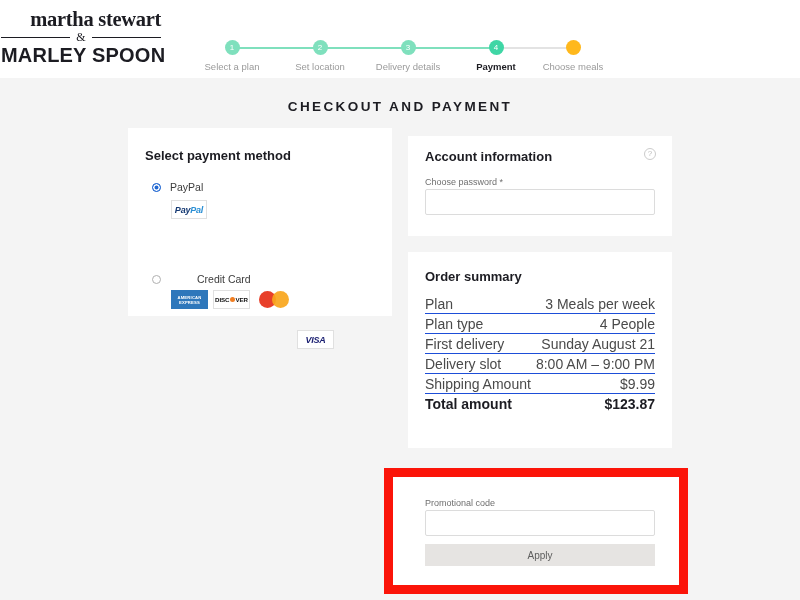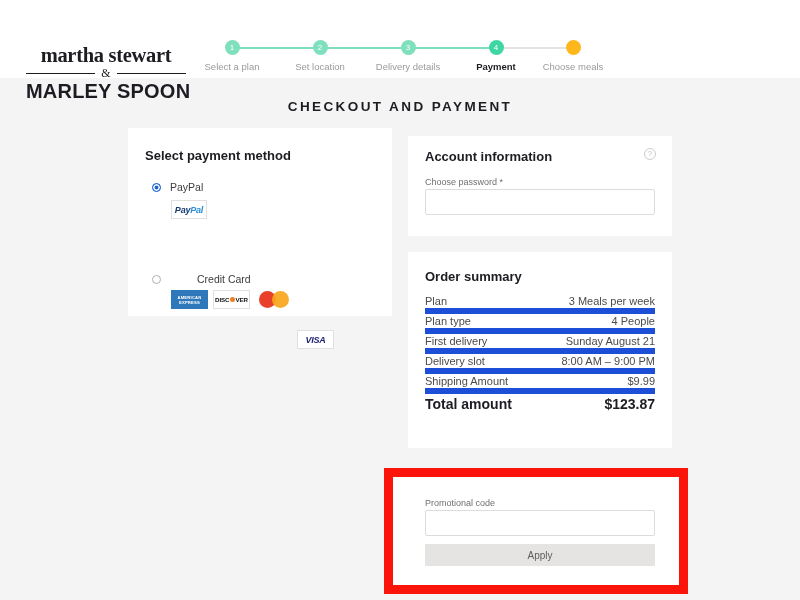--- a/index.html
+++ b/index.html
@@ -12,24 +12,23 @@
     overflow: hidden;
   }
 
   
   #header {
     position: absolute; left: 0; top: 0;
     width: 800px; height: 78px;
     background: #ffffff;
   }
   #logo {
-    position: absolute; left: 26px; top: 8px;
-    width: 160px; text-align: center;
+    position: absolute; left: 1px; top: 8px;
+    width: 160px; text-align: right;
     color: #1c1c22;
-    margin-top: 36px;
   }
   #logo-top {
     font-family: "Liberation Serif", serif;
     font-weight: bold;
     font-size: 20.5px;
     letter-spacing: -0.3px;
     line-height: 22px;
     white-space: nowrap;
   }
   #logo-mid {
@@ -188,22 +187,22 @@
     border-radius: 2px;
   }
   #pw-label { left: 17px; top: 41px; }
   #pw-input { left: 17px; top: 53px; width: 230px; height: 26px; }
 
   
   #os-title { position: absolute; left: 17px; top: 17px; }
   #os-rows { position: absolute; left: 17px; top: 42px; width: 230px; }
   .os-row {
     display: flex; justify-content: space-between; align-items: center;
-    height: 20px; border-bottom: 6px solid #1d4ed8;
-    font-size: 11px; color: #4a4a4a;
+    height: 20px; border-bottom: 1px solid #1d4ed8;
+    font-size: 14px; color: #4a4a4a;
   }
   .os-row.total {
     border-bottom: none; font-weight: bold; color: #1c1c22; font-size: 14px;
   }
   .os-val { text-align: right; }
 
   
   #promo-label { left: 33px; top: 22px; }
   #promo-input { left: 33px; top: 34px; width: 230px; height: 26px; }
   #apply-button {

